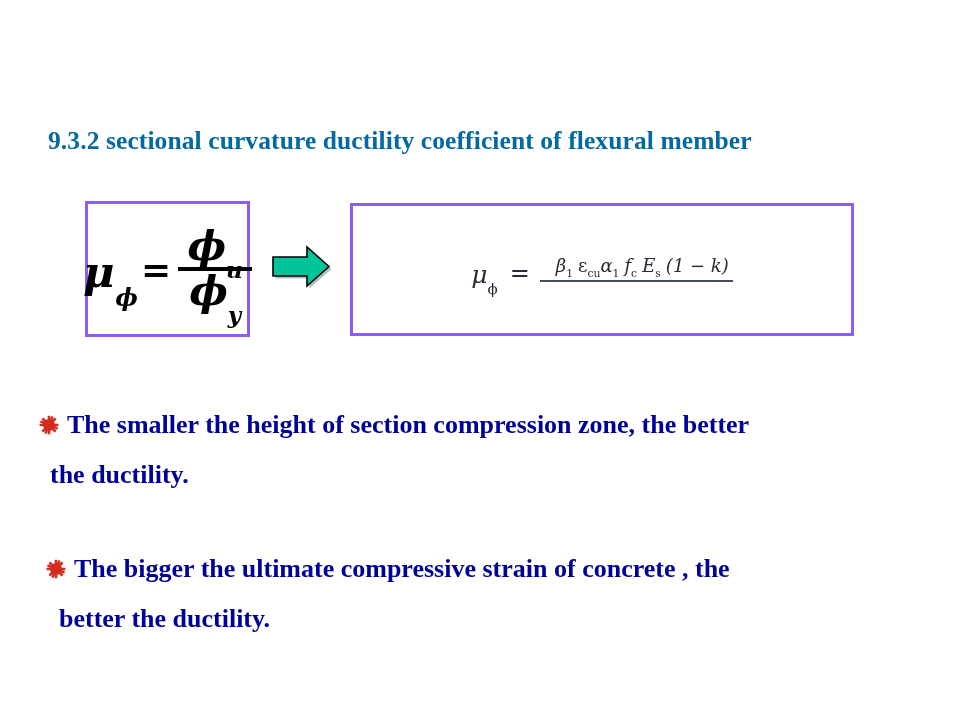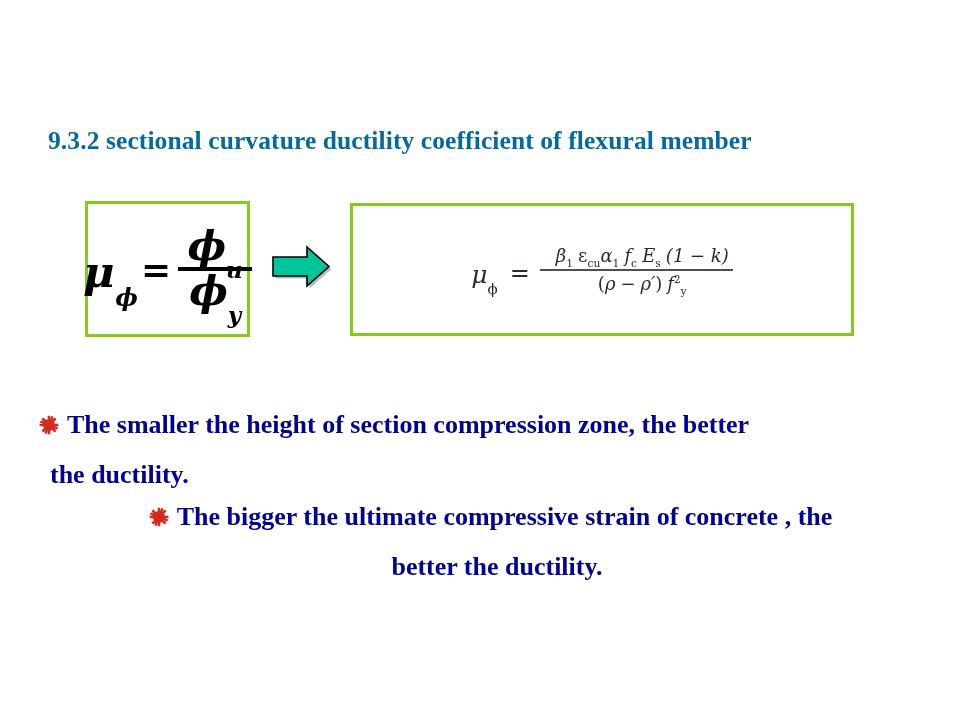--- a/index.html
+++ b/index.html
@@ -25,21 +25,21 @@
     color: #0369a1;
     letter-spacing: 0.1px;
     white-space: nowrap;
     font-family: "Liberation Serif", "DejaVu Serif", serif;
     margin-left: 28px;
   }
 
   
   .formula-box {
     position: absolute;
-    border: 3px solid #84cc16;
+    border: 3px solid #8b5cf6;
     background: #ffffff;
     box-sizing: border-box;
   }
   #formula-box-1 {
     left: 85px;
     top: 201px;
     width: 165px;
     height: 136px;
   }
   #formula-box-2 {
@@ -193,21 +193,21 @@
   
   .bullet-block {
     position: absolute;
     color: #00009B;
     font-weight: bold;
     font-size: 26px;
     line-height: 1.0;
     font-family: "Liberation Serif", "DejaVu Serif", serif;
   }
   #bullet-1 { left: 38px; top: 412px; width: 890px; }
-  #bullet-2 { left: 45px; top: 504px; width: 890px; text-align: center; }
+  #bullet-2 { left: 45px; top: 556px; width: 890px; }
 
   .bullet-line-1 {
     display: block;
     white-space: nowrap;
   }
   .bullet-line-2 {
     display: block;
     white-space: nowrap;
     margin-top: 24px;
   }
@@ -245,21 +245,20 @@
   <polygon points="4,14 38,14 38,4 60,23.5 38,43 38,33 4,33" fill="#00C49A" stroke="#000000" stroke-width="1.6" stroke-linejoin="miter"></polygon>
 </svg>
 
 <div class="formula-box" id="formula-box-2">
   <div id="formula-2">
     <span class="f2-lhs"><span class="it">μ</span><span class="sub up">ϕ</span></span>
     <span class="f2-eq">=</span>
     <span class="f2-frac">
       <span class="num"><span class="it">β</span><span class="sub up">1</span><span class="nsp"></span><span class="up">ε</span><span class="sub up">cu</span><span class="it">α</span><span class="sub up">1</span><span class="nsp"></span><span class="it">f</span><span class="sub up">c</span><span class="nsp"></span><span class="it">E</span><span class="sub up">s</span><span class="nsp"></span><span class="it">(1 − k)</span></span>
       <span class="bar"></span>
-      <span class="den"><span>(</span><span class="it">ρ</span><span class="nsp"></span><span>−</span><span class="nsp"></span><span class="it">ρ′</span><span>)</span><span class="nsp"></span><span class="it">f</span><span class="sup up">2</span><span class="sub up">y</span></span>
     </span>
   </div>
 </div>
 
 <div class="bullet-block" id="bullet-1">
   <span class="bullet-line-1">
     <svg class="bullet-marker" viewBox="0 0 24 24">
       <g fill="#D32B1E">
         <circle cx="12" cy="12" r="6.6"></circle>
         <g>

